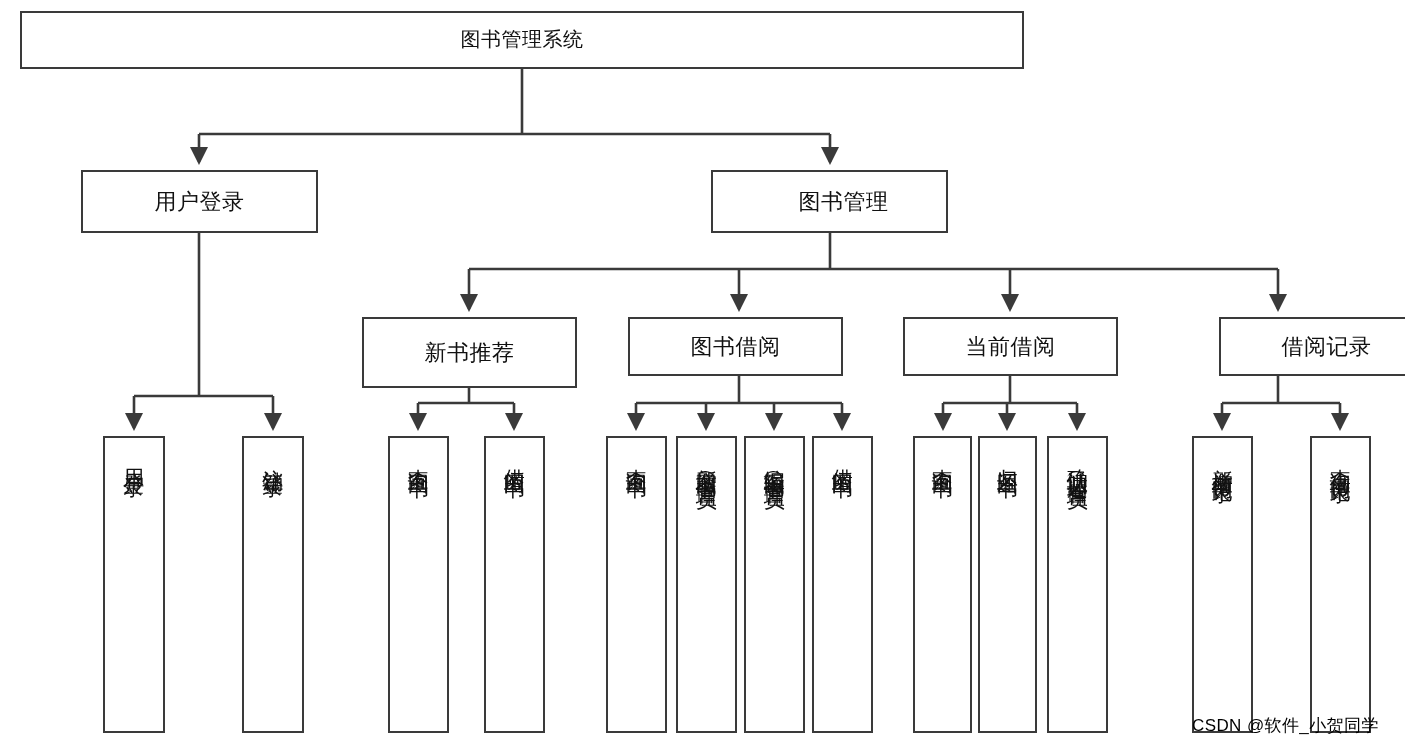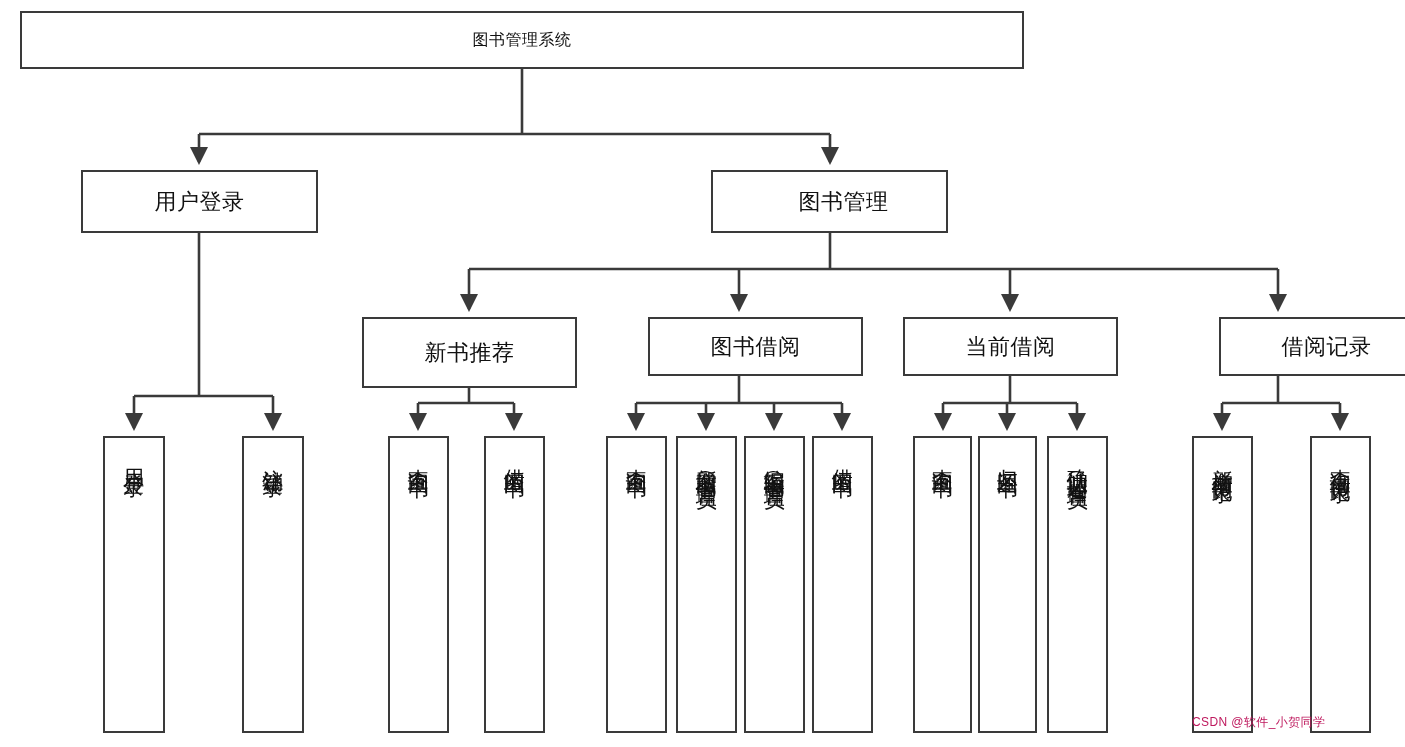--- a/index.html
+++ b/index.html
@@ -42,42 +42,42 @@
     display: block;
     line-height: 1.18;
     letter-spacing: 0.5px;
   }
   
   .node.horizontal .label {
     writing-mode: horizontal-tb;
     font-size: 22px;
   }
   .node.root .label {
-    font-size: 16px;
+    font-size: 20px;
   }
   
   .node.vertical {
     align-items: flex-start;
     justify-content: center;
     padding-top: 14px;
   }
   .node.vertical .label {
     writing-mode: vertical-rl;
     text-orientation: upright;
     font-size: 21px;
     line-height: 1.12;
     letter-spacing: 3px;
     white-space: nowrap;
   }
   .watermark {
     position: absolute;
     left: 1192px;
     top: 714px;
-    font-size: 12px;
-    color: #be185d;
+    font-size: 17px;
+    color: #000000;
     white-space: nowrap;
     z-index: 3;
     letter-spacing: 0.4px;
   }
 </style>
 </head>
 <body>
 
 <div id="canvas">
 
@@ -138,21 +138,21 @@
   <div class="node horizontal" style="left:81px; top:170px; width:237px; height:63px;">
     <span class="label">用户登录</span>
   </div>
   <div class="node horizontal" style="left:711px; top:170px; width:237px; height:63px;padding-left:28px;">
     <span class="label">图书管理</span>
   </div>
 
   <div class="node horizontal" style="left:362px; top:317px; width:215px; height:71px;">
     <span class="label">新书推荐</span>
   </div>
-  <div class="node horizontal" style="left:648px; top:317px; width:215px; height:59px;">
+  <div class="node horizontal" style="left:628px; top:317px; width:215px; height:59px;">
     <span class="label">图书借阅</span>
   </div>
   <div class="node horizontal" style="left:903px; top:317px; width:215px; height:59px;">
     <span class="label">当前借阅</span>
   </div>
   <div class="node horizontal" style="left:1171px; top:317px; width:215px; height:59px;margin-left:48px;">
     <span class="label">借阅记录</span>
   </div>
 
   <div class="node vertical" style="left:103px; top:436px; width:62px; height:297px;">

